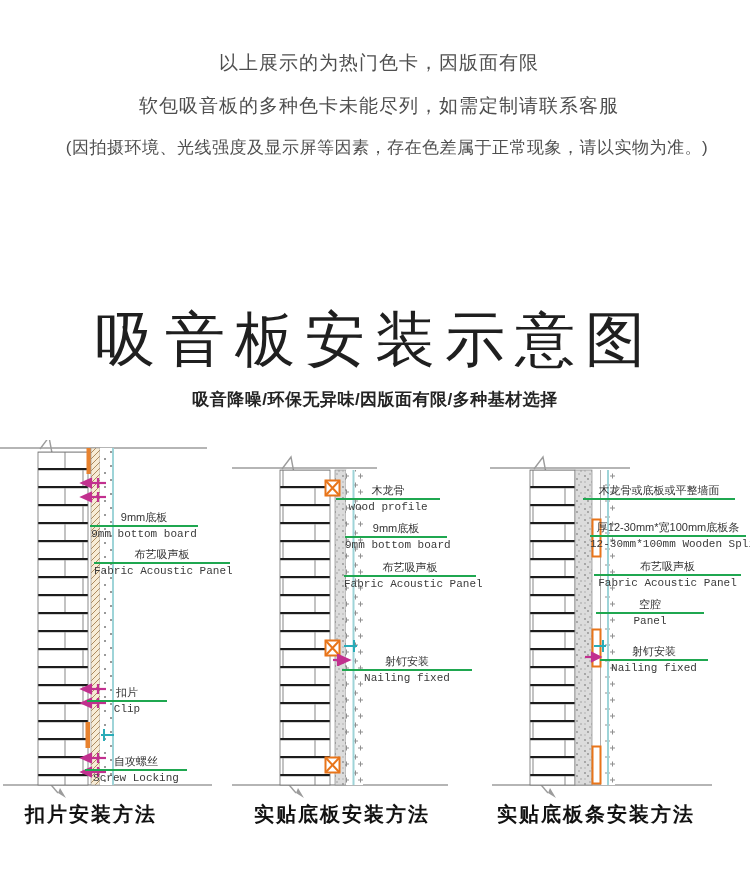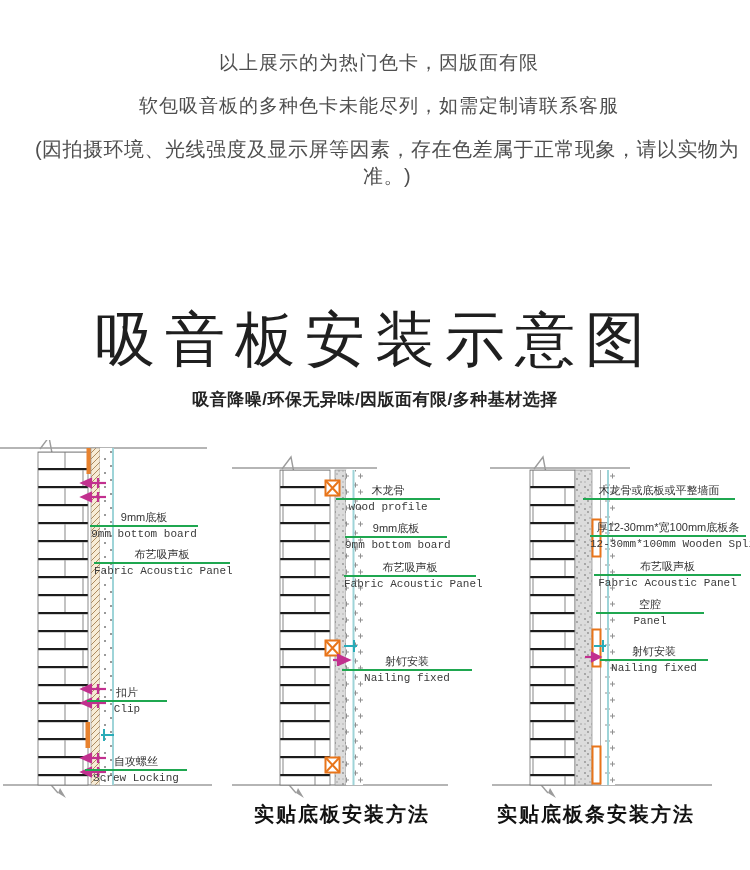--- a/index.html
+++ b/index.html
@@ -2,21 +2,21 @@
 <html style="--green: #1fa750; --cyan: #9ed4d8; --teal: #2aacb8; --orange: #e8751a; --magenta: #c2308f;"><head>
 <meta charset="utf-8">
 <style>
   html,body{margin:0;padding:0;background:#fff;}
   body{width:750px;height:870px;position:relative;overflow:hidden;
        font-family:"Liberation Sans","DejaVu Sans",sans-serif;color:#222;}
   :root{--green:#1fa750;--cyan:#9ed4d8;--teal:#2aacb8;--orange:#e8751a;--magenta:#c2308f;}
 
   .notice{position:absolute;top:50px;left:0;width:750px;text-align:center;color:#4f4f4f;}
   .notice p{margin:0 0 17px 0;font-size:19px;letter-spacing:1px;padding-left:8px;}
-  .notice p.small{font-size:20px;letter-spacing:0.5px;margin-left:16px;}
+  .notice p.small{font-size:17px;letter-spacing:0.5px;margin-left:16px;}
 
   .big-title{position:absolute;top:300px;left:0;width:750px;text-align:center;
              font-size:60px;font-weight:500;color:#1f1f1f;letter-spacing:10px;white-space:nowrap;}
   .subtitle{position:absolute;top:388px;left:0;width:750px;text-align:center;
             font-size:17px;font-weight:700;color:#242424;letter-spacing:0.5px;}
 
   .diagram-area{position:absolute;top:0;left:0;width:750px;height:870px;}
   .diagram-svg{position:absolute;left:0;top:440px;}
 
   .dlabel{position:absolute;text-align:center;}
@@ -229,15 +229,16 @@
     <div class="cn">空腔</div>
     <div class="gline"></div>
     <div class="en">Panel</div>
   </div>
   <div class="dlabel" style="left:600px;top:637px;width:108px">
     <div class="cn">射钉安装</div>
     <div class="gline"></div>
     <div class="en">Nailing fixed</div>
   </div>
 
+  <div class="caption c1">扣片安装方法</div>
   <div class="caption c2">实贴底板安装方法</div>
   <div class="caption c3">实贴底板条安装方法</div>
 </div>
 
 </body></html>

